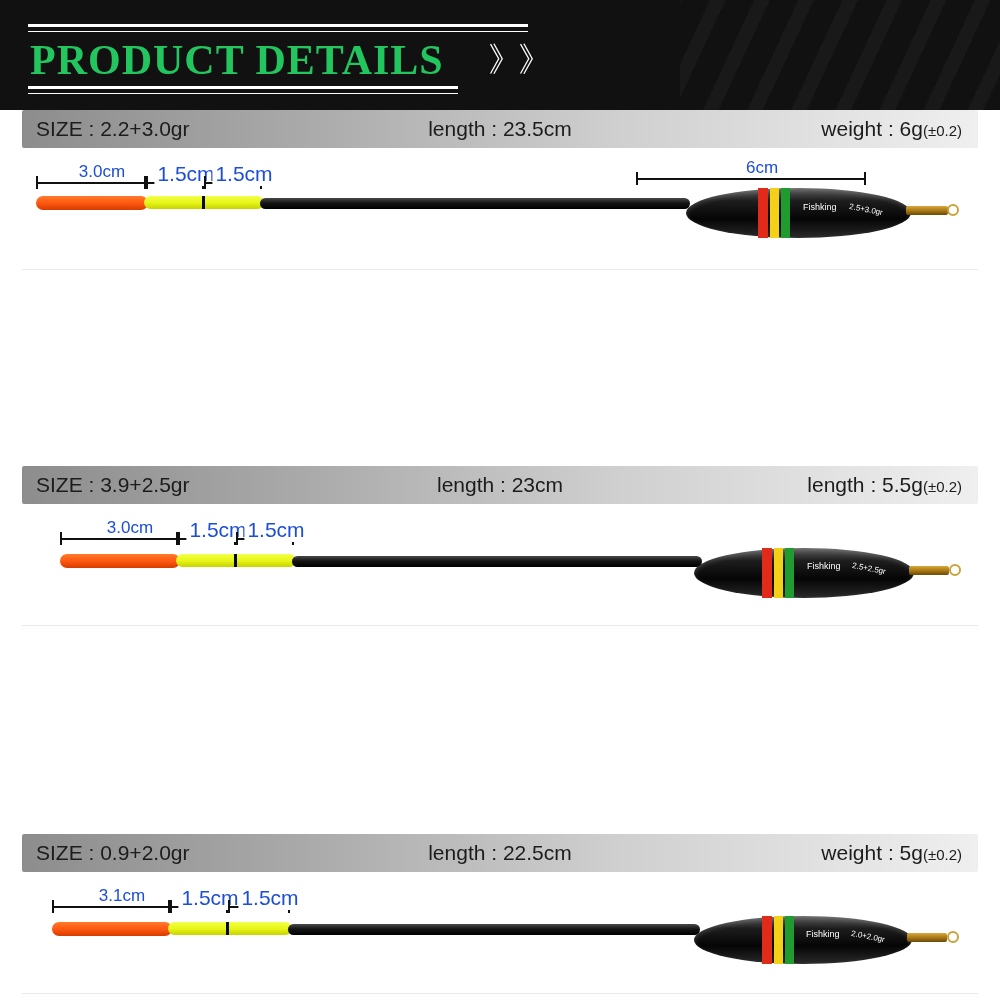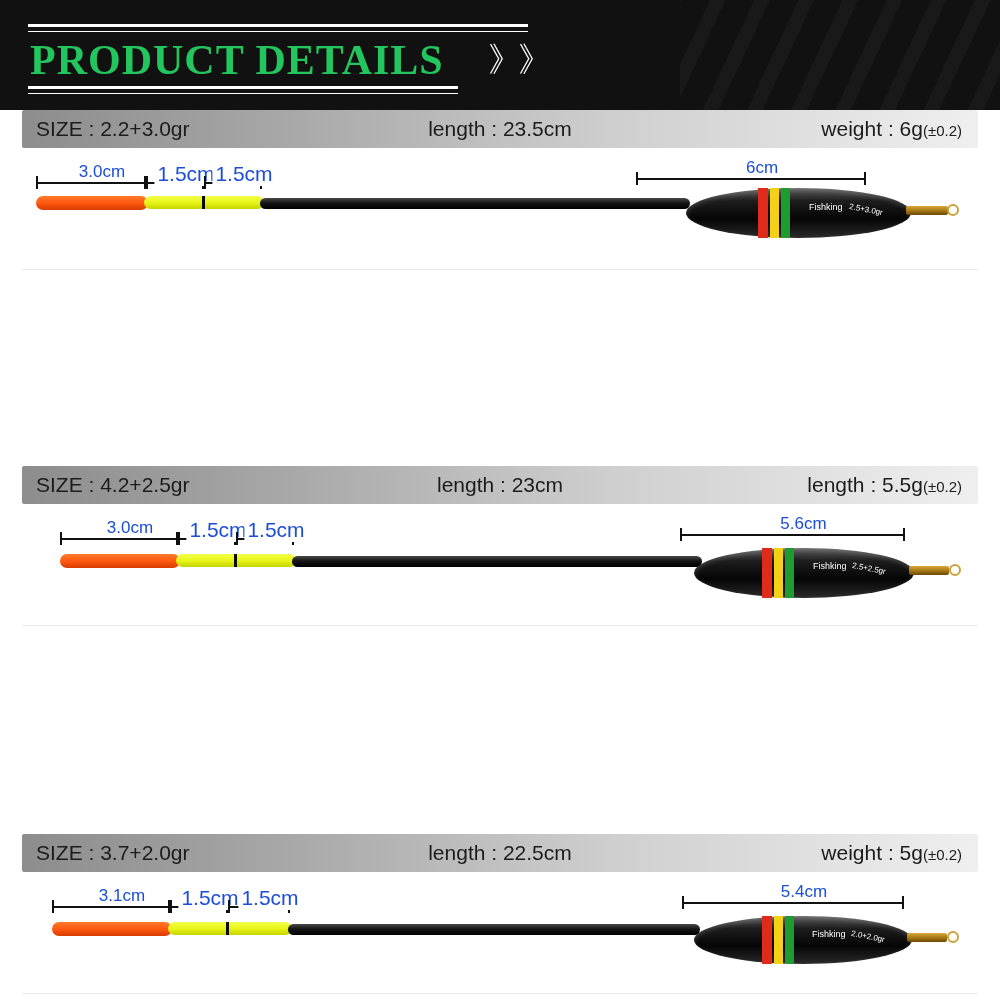--- a/index.html
+++ b/index.html
@@ -125,21 +125,20 @@
     border-radius: 50% / 50%;
     box-shadow: inset 0 2px 5px rgba(255,255,255,0.18);
   }
   .body .stripe { position: absolute; top: 0; height: 100%; }
   .body .s-red    { background: #e02b1b; }
   .body .s-yellow { background: #f5d018; }
   .body .s-green  { background: #1f9b2f; }
   .body .brand {
     position: absolute; color: #ffffff; font-size: 9px; white-space: nowrap;
     font-family: "Liberation Sans", sans-serif;
-    margin-left: 6px;
   }
   .body .brandsz {
     position: absolute; color: #ffffff; font-size: 8px; white-space: nowrap;
     transform: rotate(11deg);
   }
   .stem {
     position: absolute;
     background: linear-gradient(to bottom, #d9a93c 0%, #a97a16 50%, #6b4a06 100%);
     border-radius: 2px;
   }
@@ -216,21 +215,21 @@
         </div>
         <div class="stem" style="left:884px; top:58px; width:42px; height:9px;"></div>
         <div class="eyelet" style="left:925px; top:56px; width:12px; height:12px;"></div>
       </div>
     </div>
   </div>
 
   <div class="row" style="top:178px">
     <div class="row-inner">
       <div class="specbar">
-        <span class="sz">SIZE : 4.2+2.5gr</span>
+        <span class="sz">SIZE : 3.9+2.5gr</span>
         <span class="len">length : 23cm</span>
         <span class="wt">
           <span>length : 5.5g</span><span class="tol">(±0.2)</span>
         </span>
       </div>
 
       <div class="floatbox">
         <div class="dim" style="left:38px; top:20px; width:118px;">
           <div class="bar"></div>
             <div class="tickL"></div>
@@ -241,26 +240,20 @@
           <div class="bar"></div>
             <div class="tickL"></div>
             <div class="tickR"></div>
           <div class="lbl">1.5cm</div>
         </div>
         <div class="dim small" style="left:214px; top:20px; width:58px;">
           <div class="bar"></div>
             <div class="tickL"></div>
             <div class="tickR"></div>
           <div class="lbl">1.5cm</div>
-        </div>
-        <div class="dim" style="left:658px; top:16px; width:225px;">
-          <div class="bar"></div>
-            <div class="tickL"></div>
-            <div class="tickR"></div>
-          <div class="lbl">5.6cm</div>
         </div>
 
         <div class="ant ant-orange" style="left:38px; top:50px; width:120px; height:14px;"></div>
         <div class="ant ant-yellow" style="left:154px; top:50px; width:120px; height:13px;"></div>
         <div class="ring" style="left:212px; top:50px; height:13px;"></div>
         <div class="ant ant-black" style="left:270px; top:52px; width:410px; height:11px;"></div>
 
         <div class="body" style="left:672px; top:44px; width:220px; height:50px;">
           <div class="stripe s-red" style="left:68px; width:10px;"></div>
           <div class="stripe s-yellow" style="left:80px; width:9px;"></div>
@@ -270,21 +263,21 @@
         </div>
         <div class="stem" style="left:887px; top:62px; width:40px; height:9px;"></div>
         <div class="eyelet" style="left:927px; top:60px; width:12px; height:12px;"></div>
       </div>
     </div>
   </div>
 
   <div class="row" style="top:368px">
     <div class="row-inner">
       <div class="specbar">
-        <span class="sz">SIZE : 3.7+2.0gr</span>
+        <span class="sz">SIZE : 0.9+2.0gr</span>
         <span class="len">length : 22.5cm</span>
         <span class="wt">
           <span>weight : 5g</span><span class="tol">(±0.2)</span>
         </span>
       </div>
 
       <div class="floatbox">
         <div class="dim" style="left:30px; top:20px; width:118px;">
           <div class="bar"></div>
             <div class="tickL"></div>
@@ -295,26 +288,20 @@
           <div class="bar"></div>
             <div class="tickL"></div>
             <div class="tickR"></div>
           <div class="lbl">1.5cm</div>
         </div>
         <div class="dim small" style="left:206px; top:20px; width:62px;">
           <div class="bar"></div>
             <div class="tickL"></div>
             <div class="tickR"></div>
           <div class="lbl">1.5cm</div>
-        </div>
-        <div class="dim" style="left:660px; top:16px; width:222px;">
-          <div class="bar"></div>
-            <div class="tickL"></div>
-            <div class="tickR"></div>
-          <div class="lbl">5.4cm</div>
         </div>
 
         <div class="ant ant-orange" style="left:30px; top:50px; width:120px; height:14px;"></div>
         <div class="ant ant-yellow" style="left:146px; top:50px; width:124px; height:13px;"></div>
         <div class="ring" style="left:204px; top:50px; height:13px;"></div>
         <div class="ant ant-black" style="left:266px; top:52px; width:412px; height:11px;"></div>
 
         <div class="body" style="left:672px; top:44px; width:218px; height:48px;">
           <div class="stripe s-red" style="left:68px; width:10px;"></div>
           <div class="stripe s-yellow" style="left:80px; width:9px;"></div>

